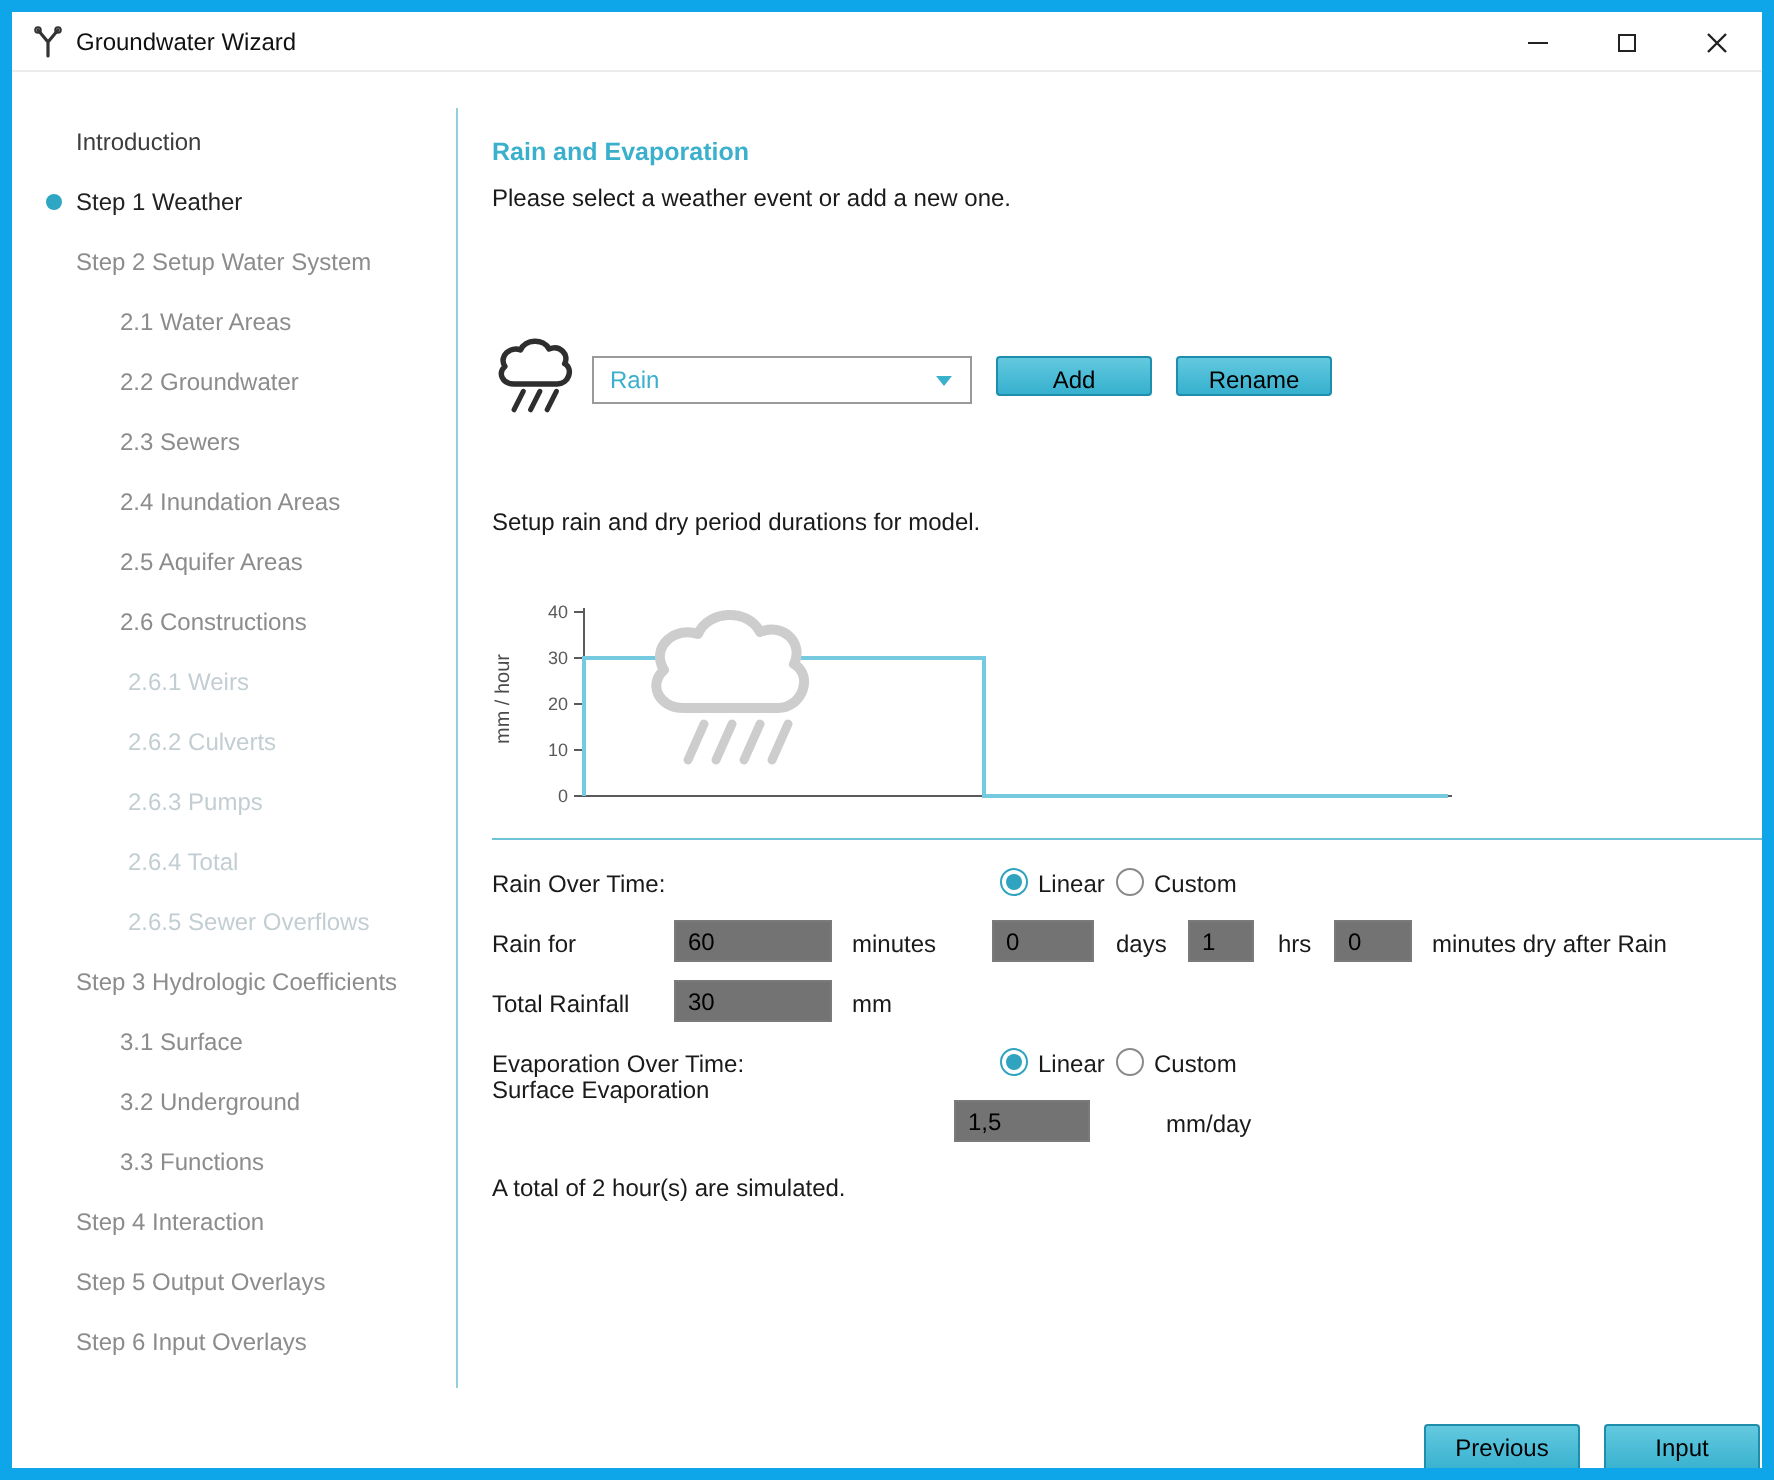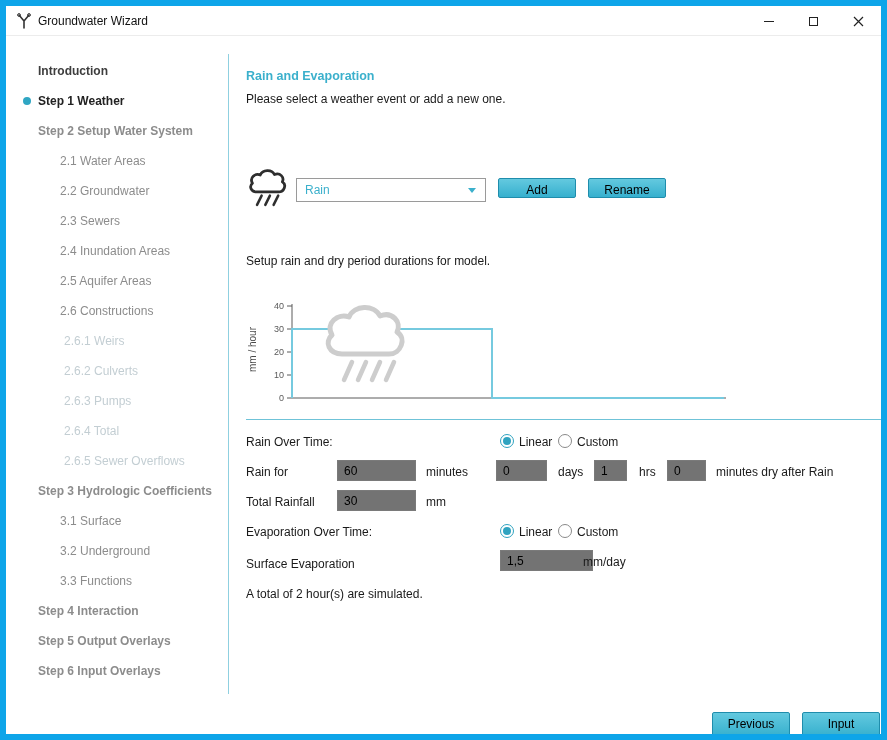--- a/index.html
+++ b/index.html
@@ -13,21 +13,21 @@
   .titlebar { position:absolute; left:0; top:0; width:100%; height:30px; background:#fff; border-bottom:1px solid #ececec; }
   .app-icon { position:absolute; left:10px; top:7px; width:16px; height:16px; }
   .title-text { position:absolute; left:32px; top:8px; font-size:12px; color:#111; }
   .win-controls { position:absolute; right:0; top:0; height:30px; display:flex; }
   .wbtn { width:45px; height:30px; display:flex; align-items:center; justify-content:center; cursor:default; }
   .min-glyph { width:10px; height:0; border-bottom:1px solid #222; }
   .max-glyph { width:9px; height:9px; border:1px solid #222; }
   
   .sidebar { position:absolute; left:16px; top:50px; width:200px; }
   .side-item { position:relative; height:30px; line-height:30px; color:#8c8c8c; cursor:pointer; white-space:nowrap; }
-  .side-item.lvl0 { padding-left:16px;font-weight:bold; }
+  .side-item.lvl0 { padding-left:16px; }
   .side-item.lvl1 { padding-left:38px; }
   .side-item.lvl2 { padding-left:42px; }
   .side-item.dark { color:#3d3d3d; }
   .side-item.active { color:#222; }
   .side-item.dim { color:#c3ced3; }
   .bullet { position:absolute; left:1px; top:11px; width:8px; height:8px; border-radius:50%; background:#2fa6c3; }
   .v-divider { position:absolute; left:222px; top:48px; width:1px; height:640px; background:#8fd0e0; }
   
   .heading { position:absolute; left:240px; top:63px; font-weight:bold; color:#3bb0cc; font-size:12.5px; }
   .intro-text { position:absolute; left:240px; top:86px; }
@@ -169,22 +169,22 @@
   <div class="flabel" style="left:240px; top:489px;">Total Rainfall</div>
   <input class="finput" style="left: 331px; top: 484px; width: 79px;" value="30">
   <div class="flabel" style="left:420px; top:489px;">mm</div>
 
   <div class="flabel" style="left:240px; top:519px;">Evaporation Over Time:</div>
   <span class="radio checked" style="left:494px; top:518px;"></span>
   <div class="flabel" style="left:513px; top:519px;">Linear</div>
   <span class="radio" style="left:552px; top:518px;"></span>
   <div class="flabel" style="left:571px; top:519px;">Custom</div>
 
-  <div class="flabel" style="left:240px; top:551px;text-align:center;">Surface Evaporation</div>
-  <input class="finput" style="left: 494px; top: 544px; width: 93px;" value="1,5">
+  <div class="flabel" style="left:240px; top:532px;text-align:center;">Surface Evaporation</div>
+  <input class="finput" style="left: 471px; top: 544px; width: 68px;" value="1,5">
   <div class="flabel" style="left:577px; top:549px;">mm/day</div>
 
   <div class="flabel" style="left:240px; top:581px;">A total of 2 hour(s) are simulated.</div>
 
   <div class="btn btn-previous">Previous</div>
   <div class="btn btn-next">Input</div>
 
   <div class="bottom-strip"></div>
 </div>
 

